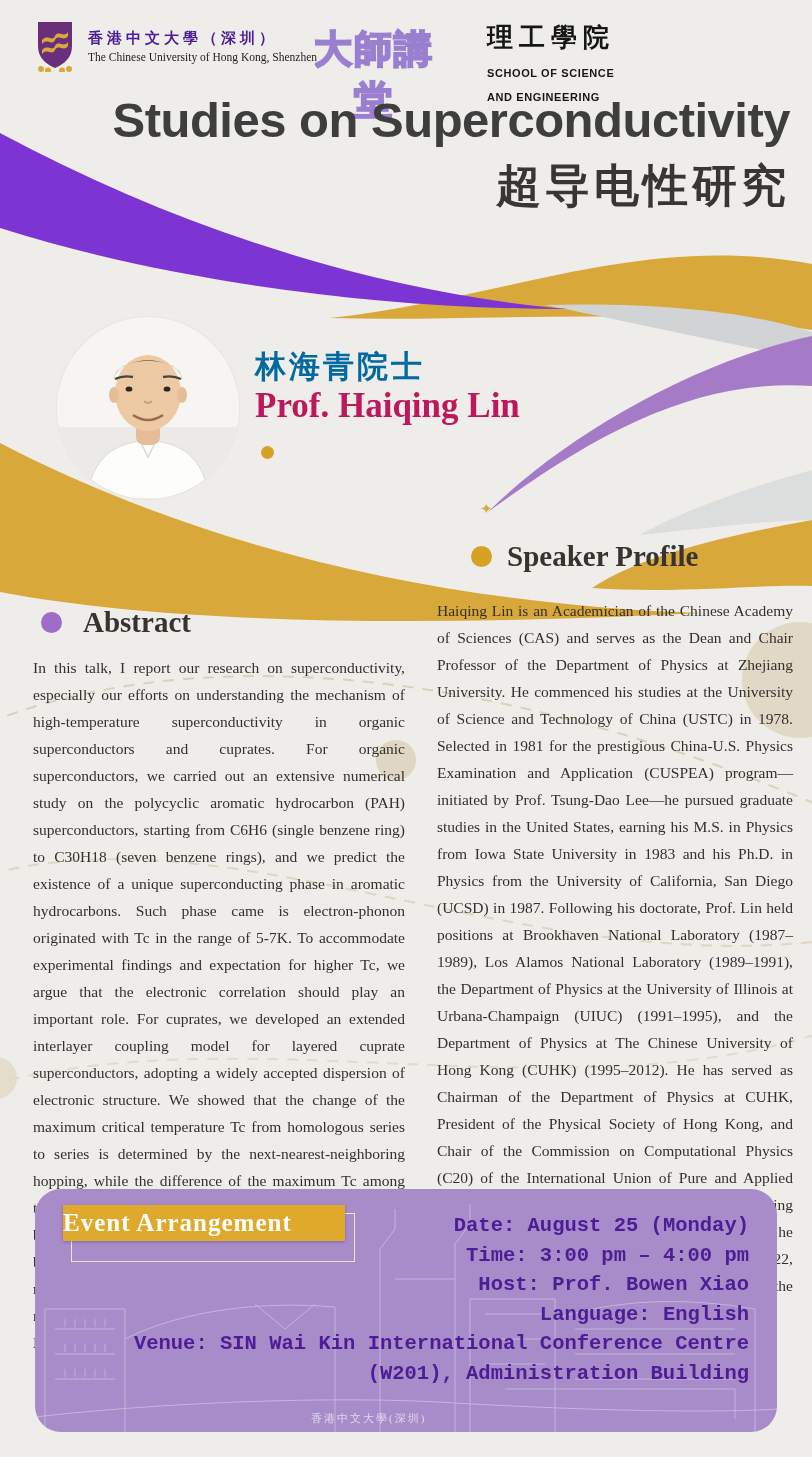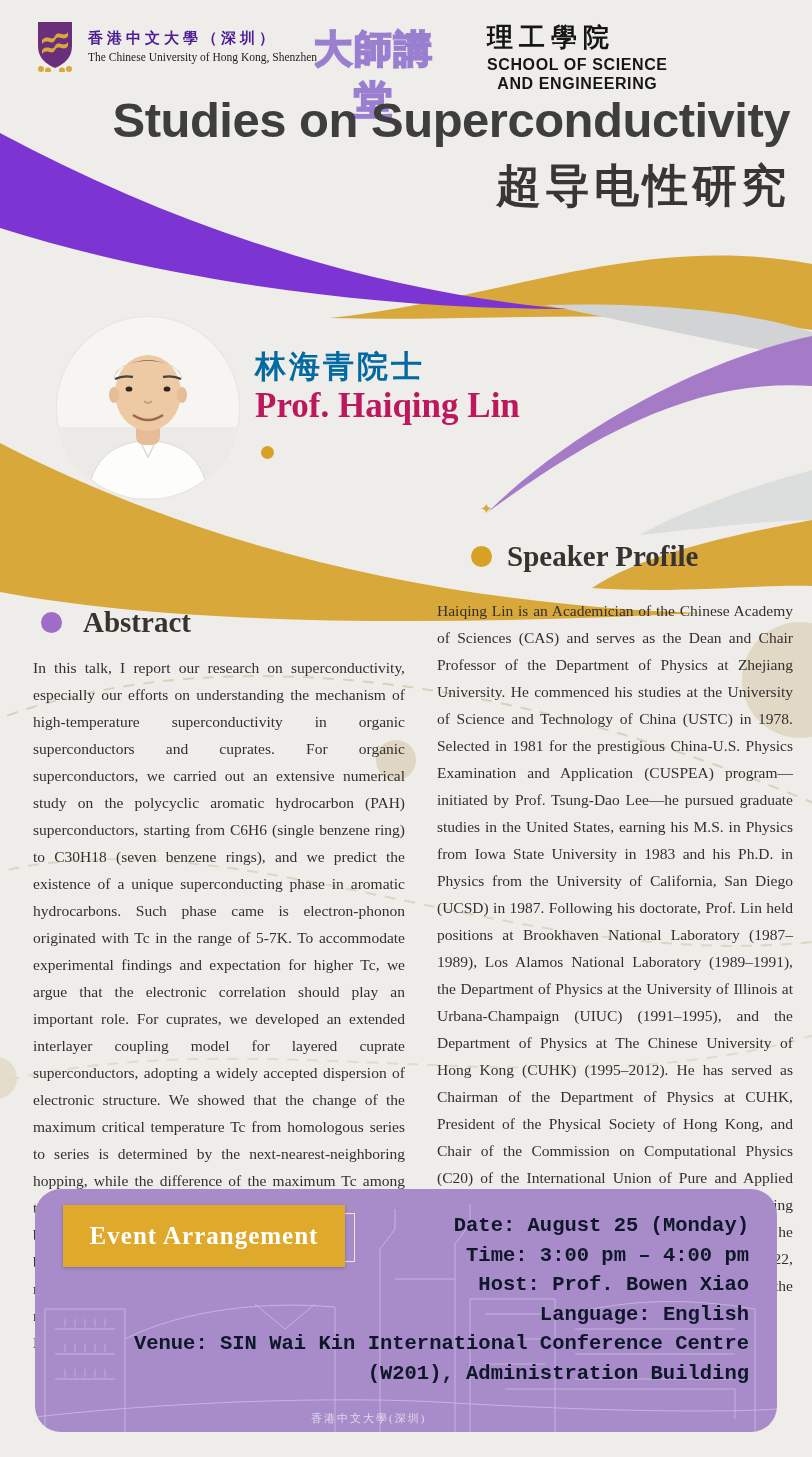--- a/index.html
+++ b/index.html
@@ -17,21 +17,21 @@
   .uni-text .en{font-size:11.5px;color:#222;margin-top:3px;}
   .series-logo{
     left:296px;top:24px;width:156px;text-align:center;
     font-size:38px;font-weight:bold;color:#8b5cf6;letter-spacing:2px;
     -webkit-text-stroke:2px #9a7ed0;
     text-shadow:0 0 1px #9a7ed0,0 0 2px #c9b7e8;
     font-family:"Liberation Sans",sans-serif;
   }
   .school-logo{left:487px;top:20px;color:#161616;}
   .school-logo .zh{font-size:26px;font-weight:bold;letter-spacing:6px;font-family:"Liberation Serif",serif;}
-  .school-logo .en{font-size:16px;font-weight:bold;letter-spacing:0.6px;margin-top:1px;font-family:"Liberation Sans",sans-serif;text-align:center;}
+  .school-logo .en{font-size:11px;font-weight:bold;letter-spacing:0.6px;margin-top:12px;font-family:"Liberation Sans",sans-serif;}
 
   
   .title-block{top:94px;right:22px;text-align:right;}
   .title-en{
     font-family:"Liberation Sans",sans-serif;font-weight:bold;
     font-size:49px;letter-spacing:-0.5px;color:#3f3e3e;line-height:1.1;
   }
   .title-zh{font-size:45px;font-weight:bold;color:#383634;margin-top:8px;letter-spacing:4px;}
 
   
@@ -54,27 +54,27 @@
   .head-abstract{left:41px;top:606px;gap:21px;}
   .body-text{font-size:15.5px;line-height:27px;text-align:justify;color:#33302c;}
   .abstract-body{left:33px;top:654px;width:372px;}
   .profile-body{left:437px;top:597px;width:356px;}
 
   
   .event-box{left:35px;top:1189px;width:742px;height:243px;border-radius:26px;
     background:#a78cc9;overflow:hidden;}
   .event-head-shadow{left:36px;top:24px;width:282px;height:47px;
     border:1.5px solid #efe6d2;}
-  .event-head{left:28px;top:16px;width:282px;height:62px;background:#dfa92c;
-    display:flex;align-items:center;justify-content:center;
+  .event-head{left:28px;top:16px;width:282px;height:36px;background:#dfa92c;
+    display:flex;align-items:center;justify-content:flex-start;
     box-shadow:0 1px 3px rgba(70,40,110,0.35);}
   .event-head .txt{font-size:25px;font-weight:bold;color:#fff;letter-spacing:1px;}
   .event-details{right:28px;top:22px;width:692px;text-align:right;
     font-family:"Liberation Mono",monospace;font-weight:bold;
-    font-size:20.5px;line-height:29.5px;color:#0f172a;letter-spacing:0;}
+    font-size:20.5px;line-height:29.5px;color:#4c1d95;letter-spacing:0;}
   .building-sign{left:276px;top:222px;font-size:11px;color:#ffffff;opacity:0.65;
     letter-spacing:2px;}
 
   .sparkle{left:480px;top:500px;color:#d9a93c;font-size:15px;}
   .none{pointer-events:none;}
 </style>
 </head>
 <body>
 
 <div id="poster">

